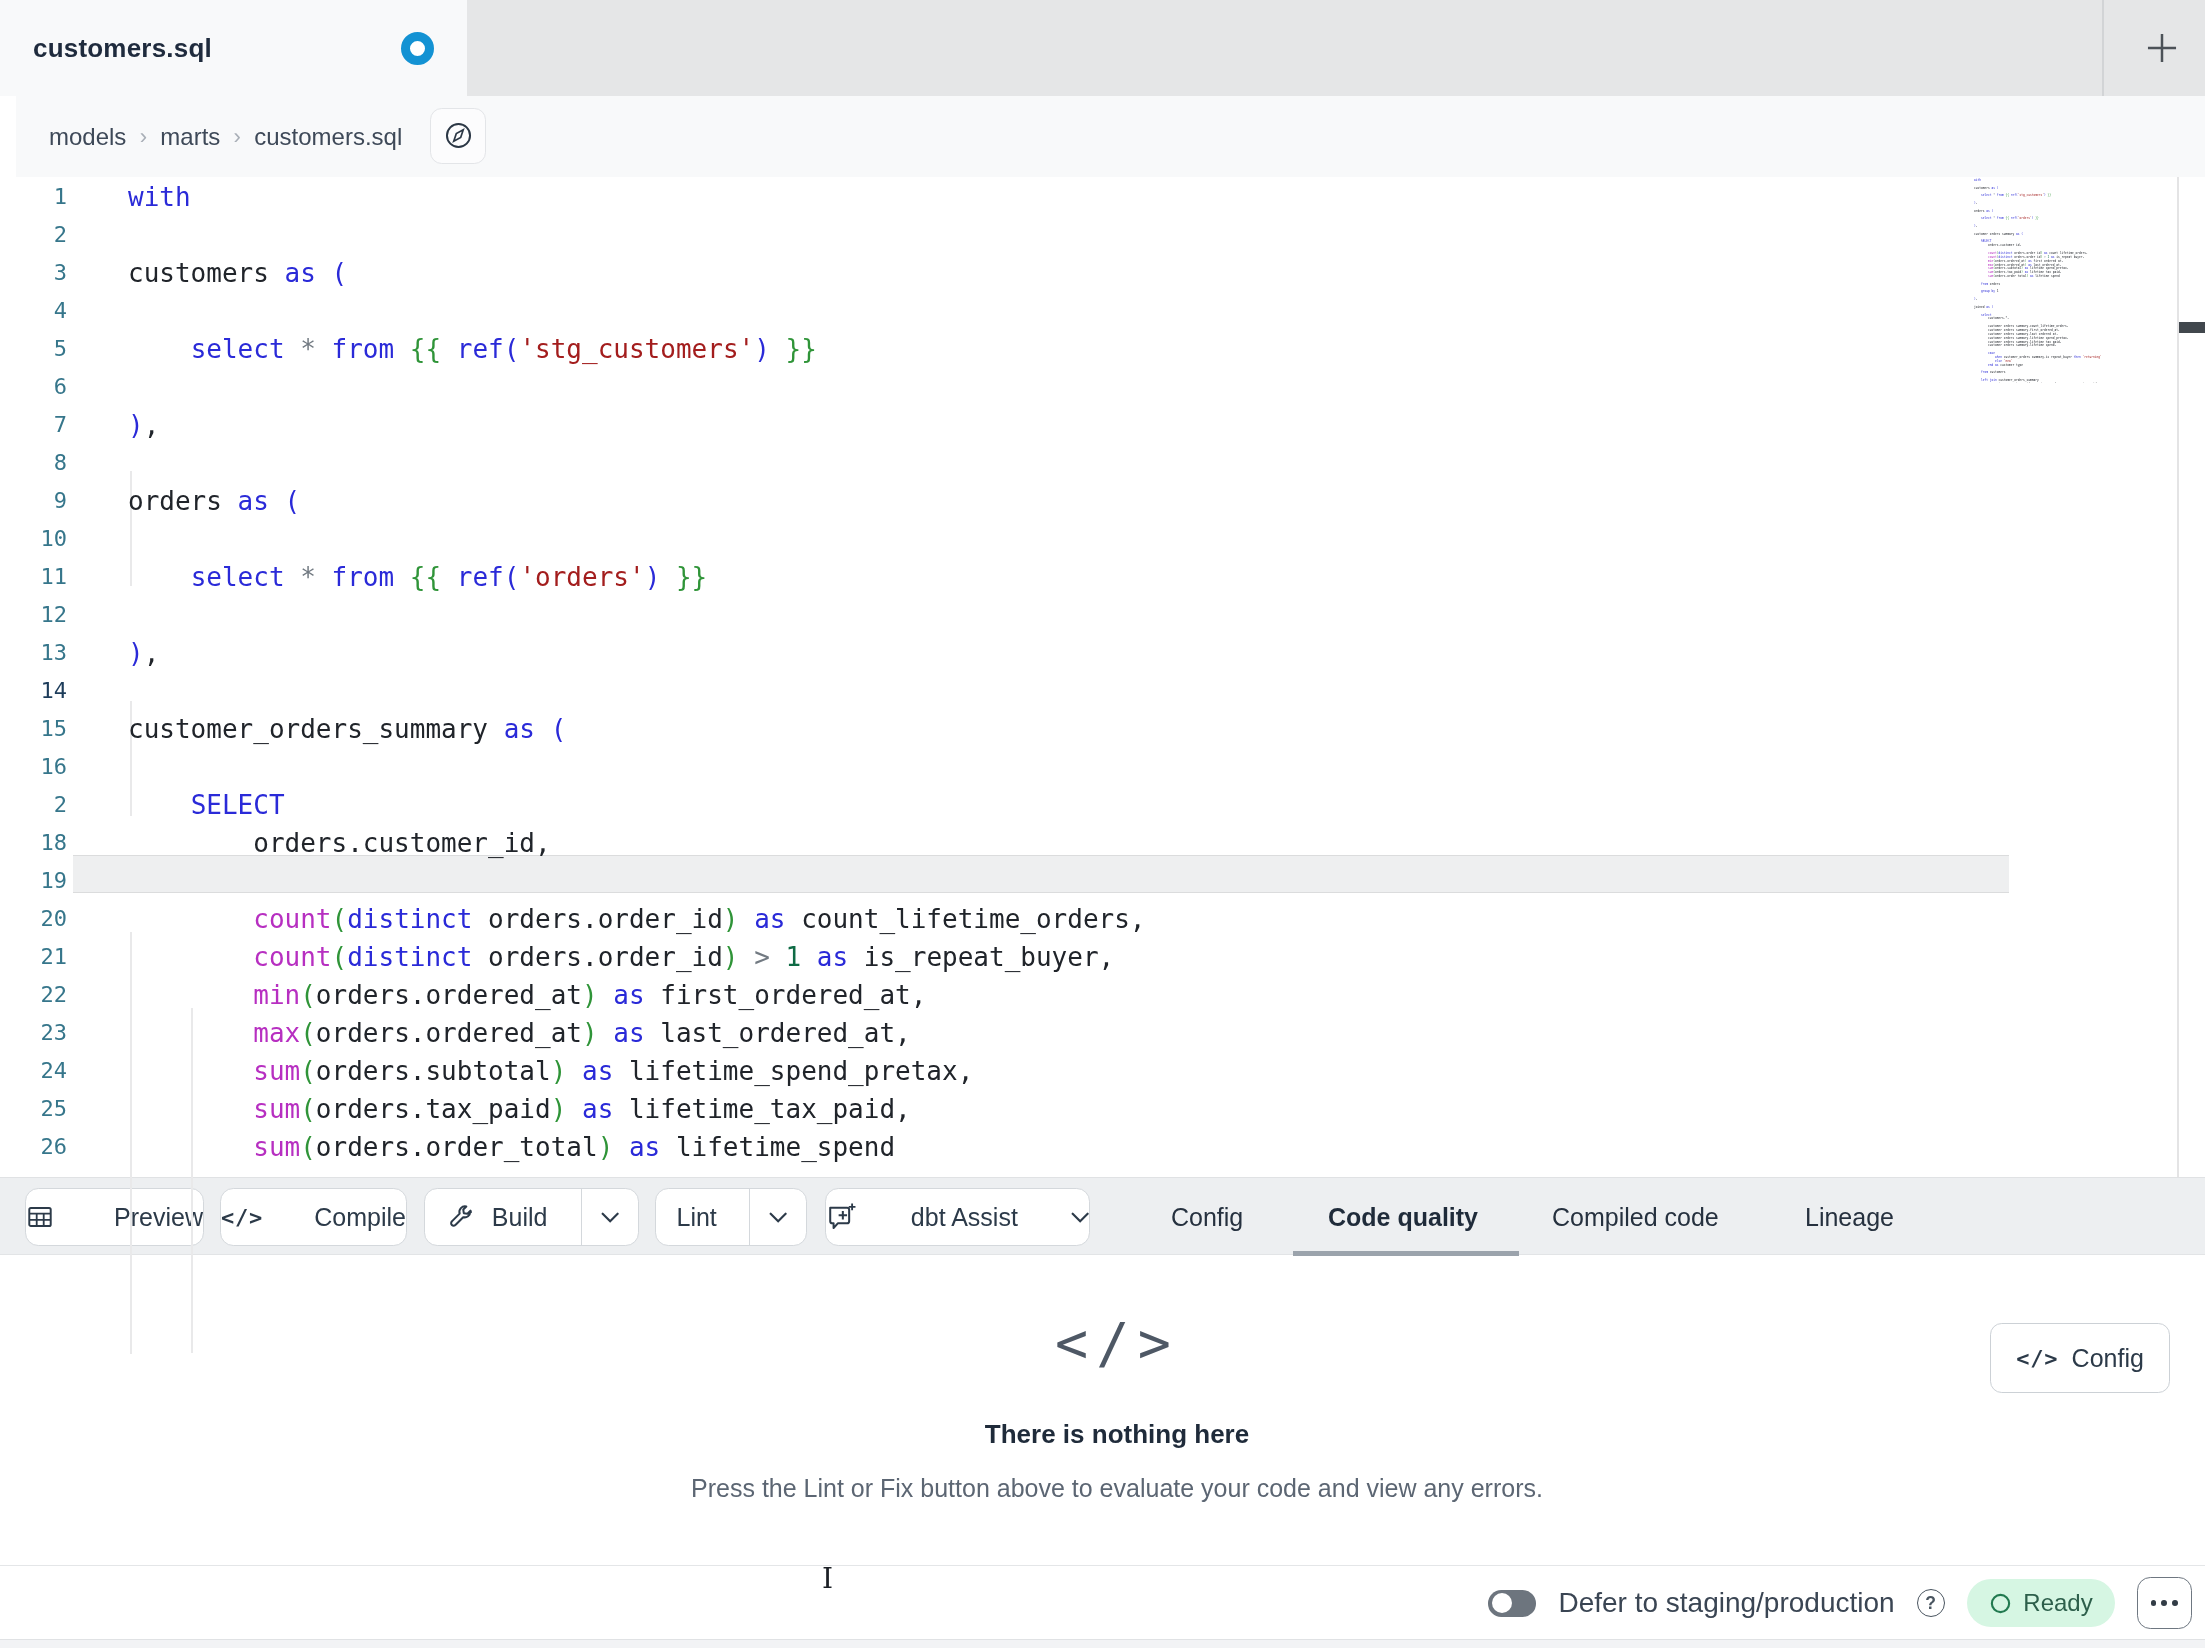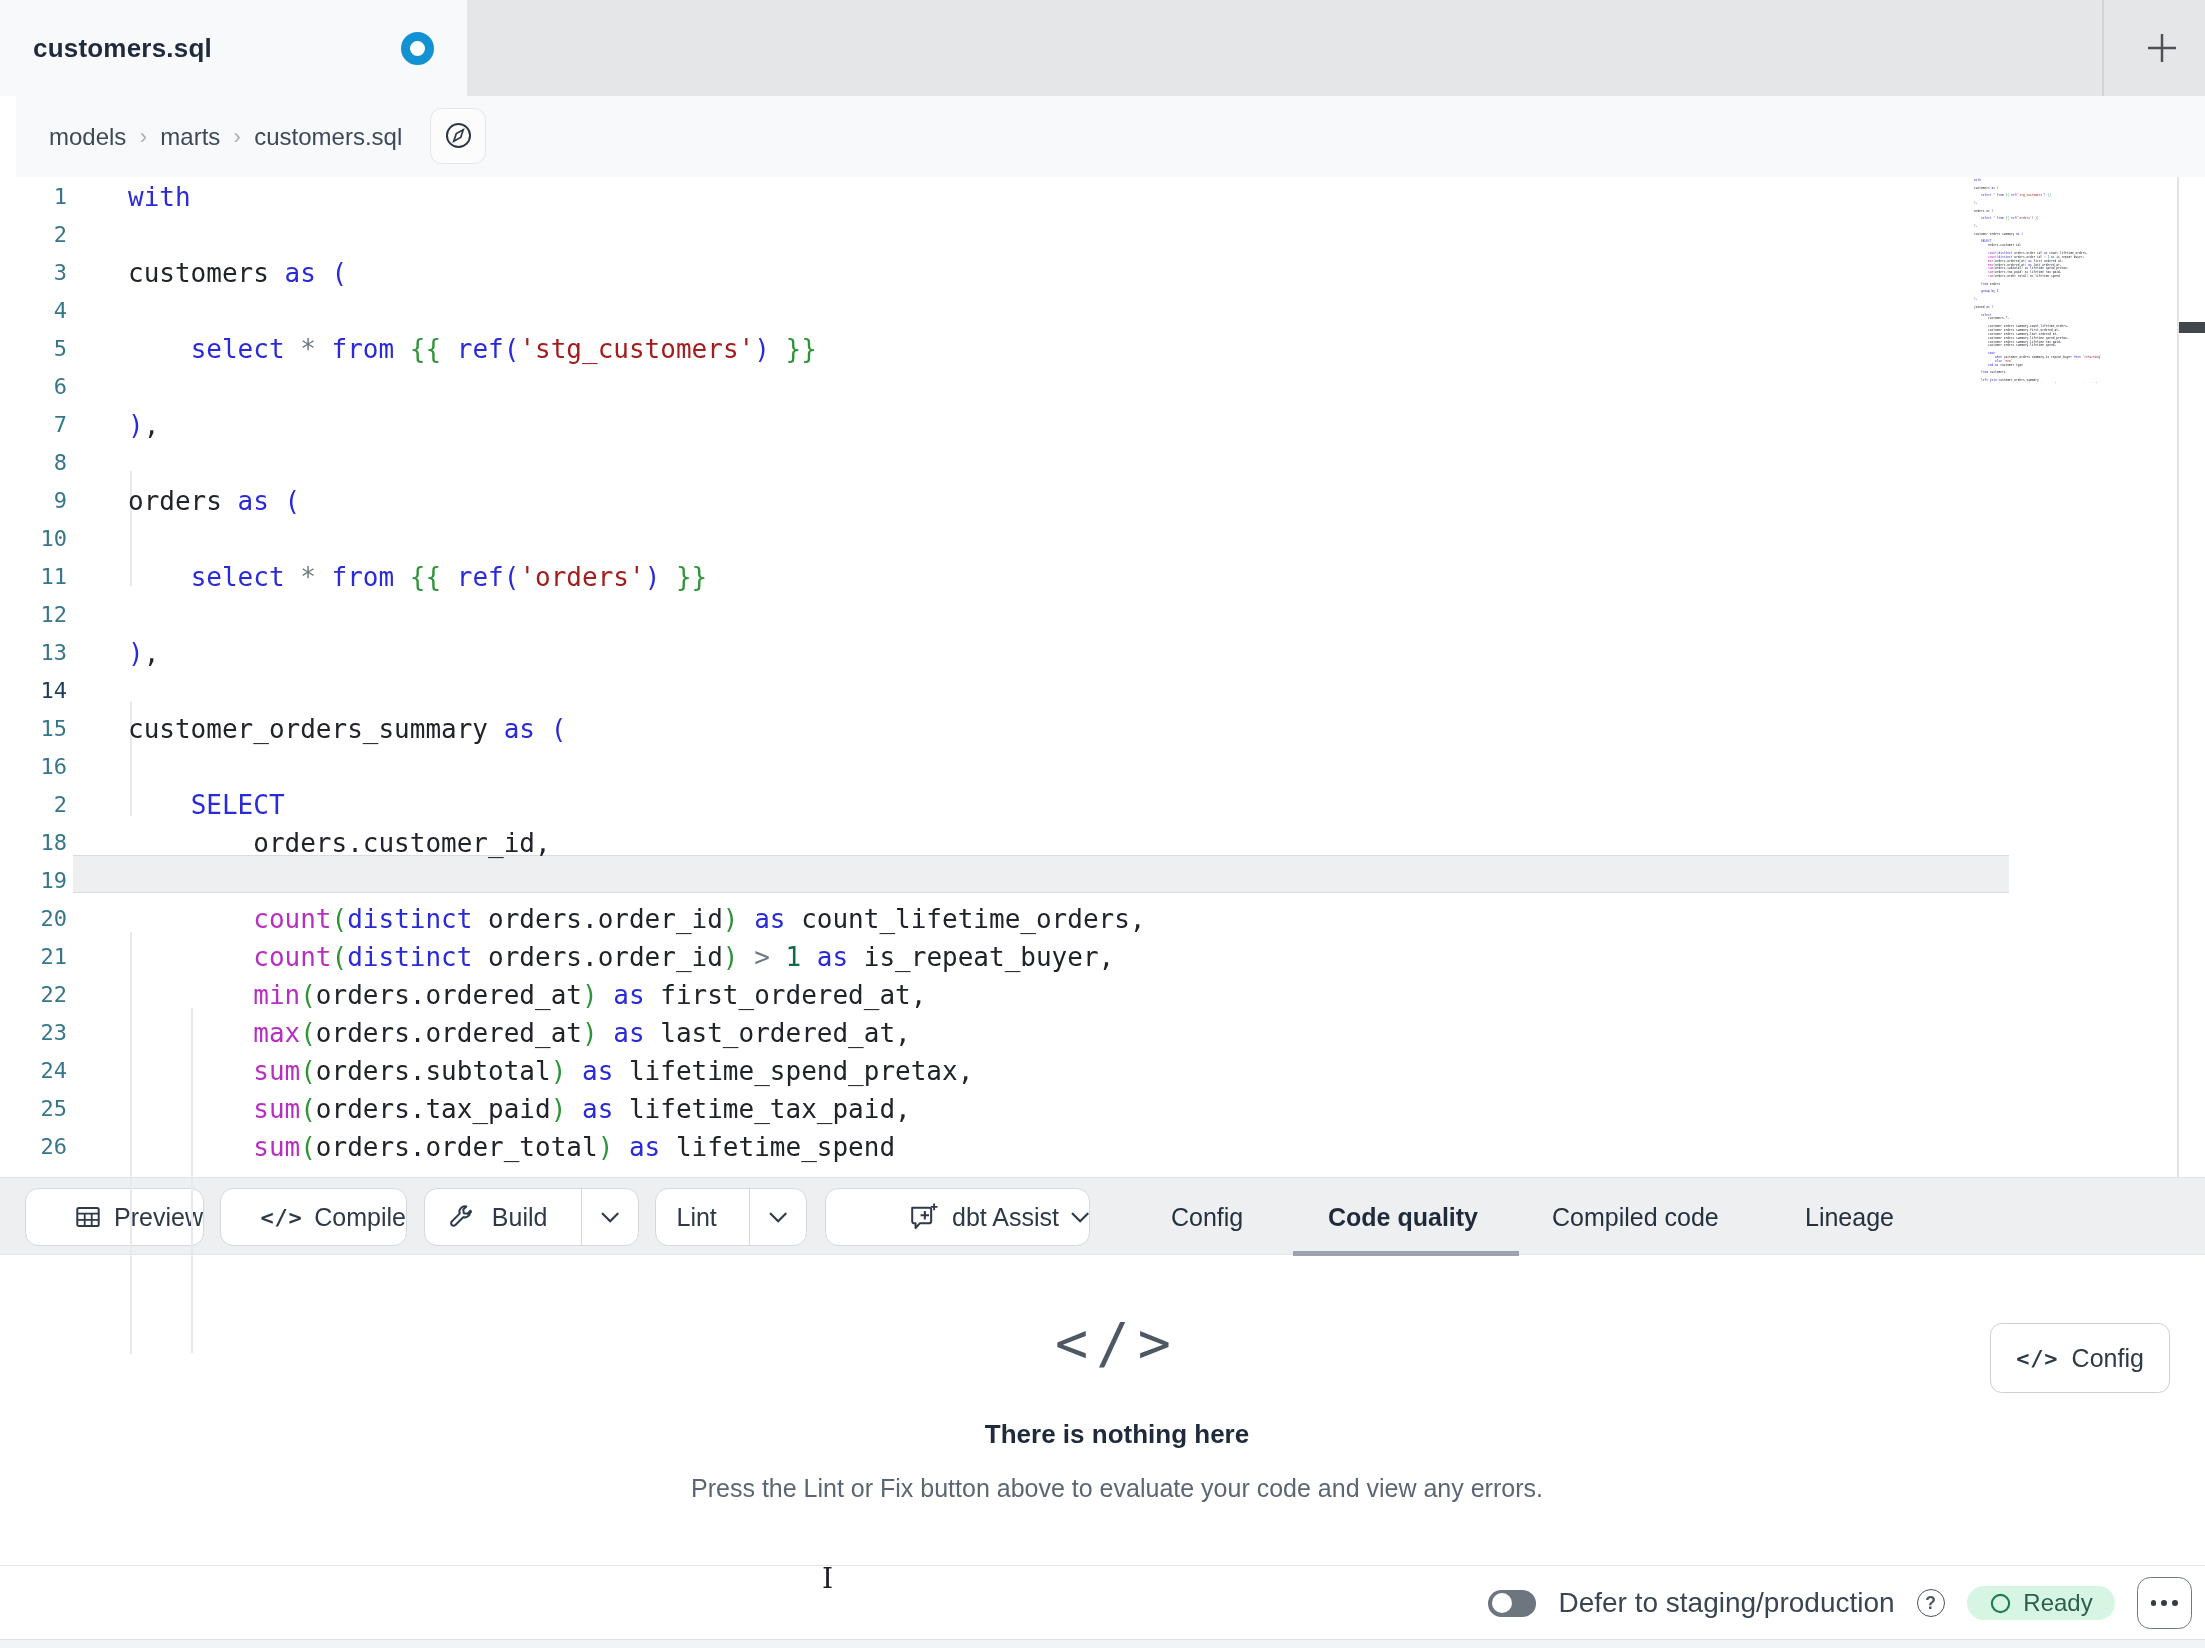--- a/index.html
+++ b/index.html
@@ -55,21 +55,21 @@
   .minimap { position:absolute; left:1974px; top:178px; width:163px; height:205px; overflow:hidden; z-index:3; }
   .minimap-inner { font-family:"DejaVu Sans Mono", monospace; font-size:8.3px; line-height:11px;
                    white-space:pre; transform:scale(0.35); transform-origin:0 0; }
   .editor-right-divider { position:absolute; left:2177px; top:177px; width:1.7px; height:1000px; background:#e4e4e5; }
   .panel-grip { position:absolute; left:2179px; top:322px; width:27px; height:11px; background:#41474d; }
 
   
   .toolbar { position:absolute; left:0; top:1177px; width:2205px; height:78px; background:#edeff1;
              border-top:0.8px solid #e0e2e4; border-bottom:0.8px solid #e2e4e6; }
   .tb-btn { position:absolute; top:10px; height:58px; background:#ffffff; border:1.7px solid #d4d8dc;
-            border-radius:13.3px; display:flex; align-items:center; justify-content:flex-end; gap:11.7px;
+            border-radius:13.3px; display:flex; align-items:center; justify-content:space-between; gap:11.7px;
             font-size:25px; color:#2c3a49; }
   .btn-preview { left:25px;  width:179px; }
   .btn-compile { left:220px; width:187px; }
   .btn-build   { left:424px; width:215px; padding:0; }
   .btn-lint    { left:655px; width:152px; padding:0; }
   .btn-assist  { left:825px; width:265px; }
   .split-main { display:flex; align-items:center; justify-content:center; gap:18px; height:100%; flex:1; }
   .split-chev { width:57px; height:100%; border-left:1.7px solid #d4d8dc;
                 display:flex; align-items:center; justify-content:center; }
   .code-glyph { font-family:"DejaVu Sans Mono", monospace; font-weight:bold; font-size:22px; color:#2c3a49; letter-spacing:0.8px; }
@@ -92,21 +92,21 @@
 
   
   .statusbar { position:absolute; left:0; top:1565px; width:2205px; height:74px; background:#ffffff;
                border-top:1.7px solid #e4e6e8; }
   .status-right { position:absolute; right:13.3px; top:0; height:74px; display:flex; align-items:center; gap:22px; }
   .toggle { width:48px; height:27px; border-radius:13.3px; background:#6d757e; position:relative; }
   .toggle-knob { position:absolute; left:3.3px; top:3.3px; width:20px; height:20px; border-radius:50%; background:#ffffff; }
   .defer-label { font-size:28px; color:#3a4553; }
   .help-circle { width:28px; height:28px; border-radius:50%; border:1.7px solid #4a5560; display:flex;
                  align-items:center; justify-content:center; font-size:17.5px; font-weight:bold; color:#4a5560; }
-  .ready-badge { height:34px; border-radius:24px; background:#d6f6e3; display:flex; align-items:center;
+  .ready-badge { height:48px; border-radius:24px; background:#d6f6e3; display:flex; align-items:center;
                  gap:11.7px; padding:0 22px; }
   .ready-label { font-size:24px; color:#2d5f4b; }
   .more-btn { width:55px; height:52px; border-radius:13.3px; border:1.7px solid #6e7781; background:#ffffff;
               display:flex; align-items:center; justify-content:center; gap:5px; }
   .dot { width:5.8px; height:5.8px; border-radius:50%; background:#323c46; }
   .bottom-strip { position:absolute; left:0; top:1639px; width:2205px; height:9.2px; background:#f2f3f5;
                   border-top:0.8px solid #e0e2e4; }
   .ibeam-cursor { position:absolute; left:822px; top:1562px; font-family:"DejaVu Serif", serif;
                   font-size:28px; color:#1c2026; z-index:10;
                   text-shadow:0 0 1.7px #ffffff; }

